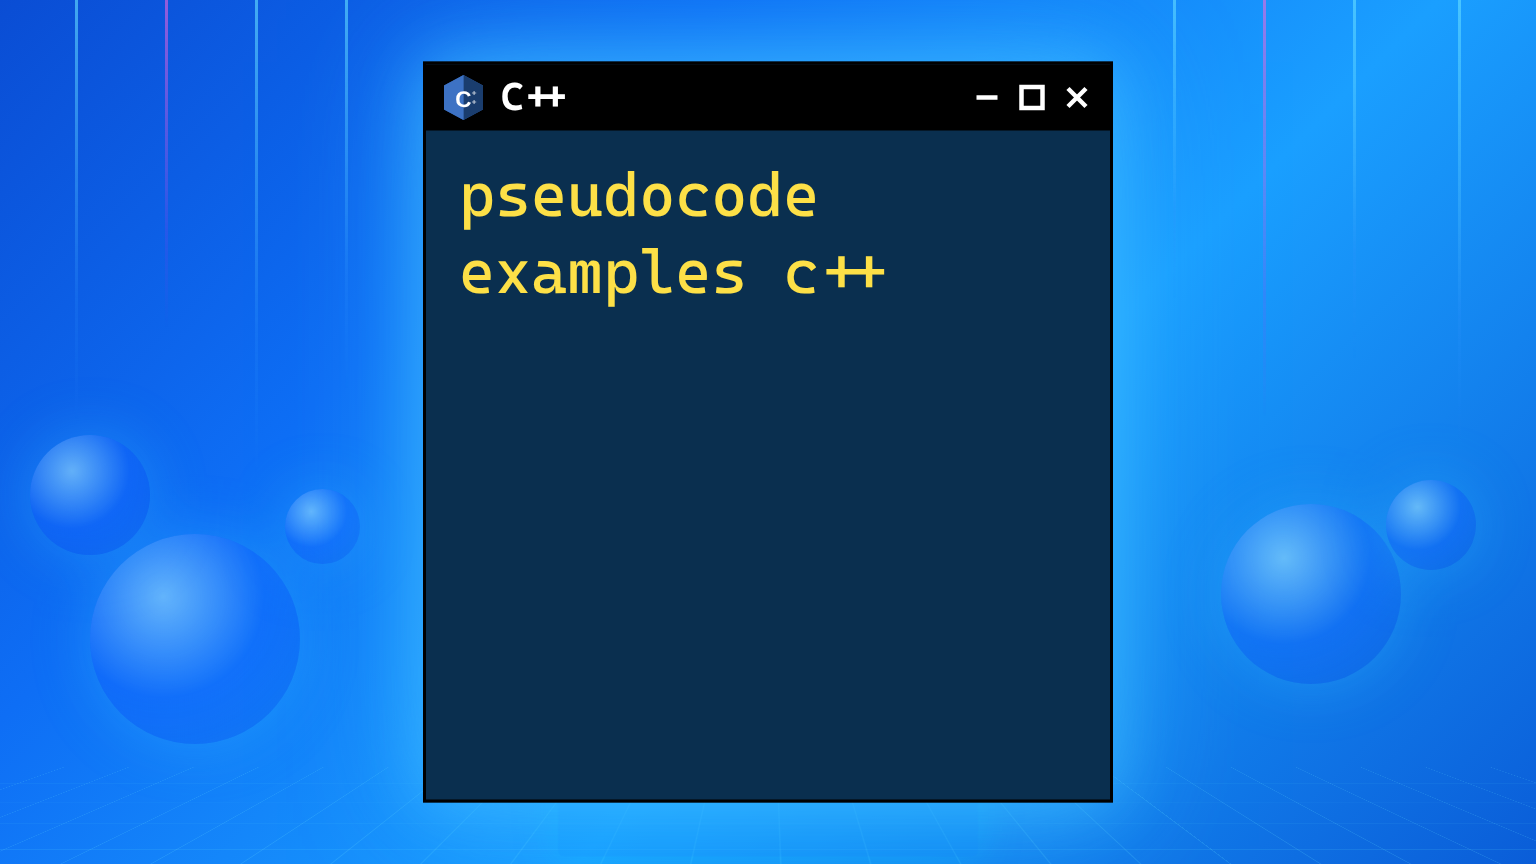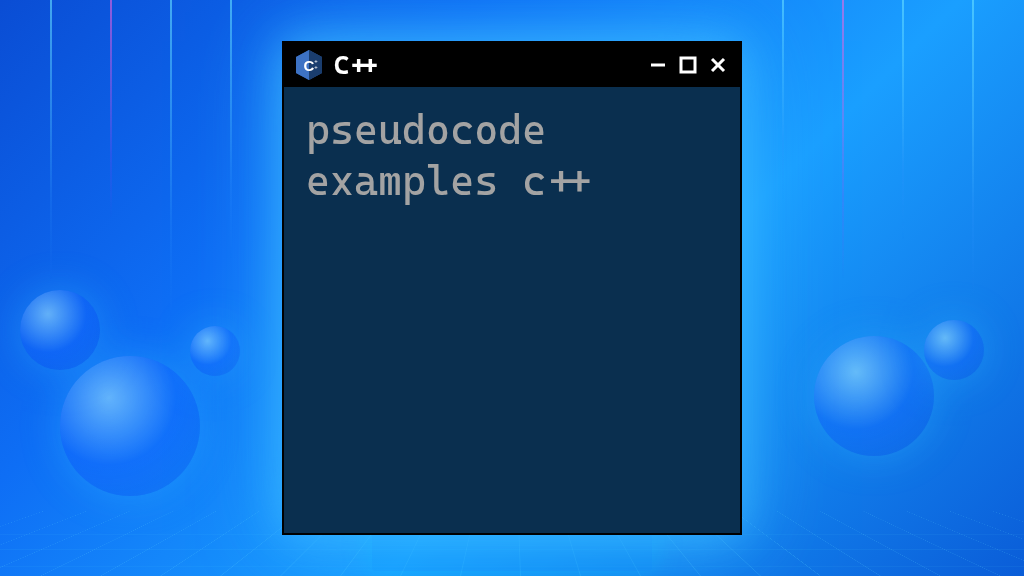--- a/index.html
+++ b/index.html
@@ -145,21 +145,21 @@
       width: 24px;
       height: 24px;
       line-height: 1;
     }
     
     .ctrl-min { font-weight: bold; }
     .ctrl-max svg, .ctrl-close svg { stroke: #fff; stroke-width: 3; fill: none; }
     
     .window-body {
       padding: 18px 22px;
-      color: #a3a3a3;
+      color: #fde047;
       font-family: "Cascadia Code", Consolas, "Courier New", monospace;
       font-size: 41px;
       line-height: 1.25;
       letter-spacing: 0px;
     }
   </style>
 </head>
 <body>
 
 <div class="bg-decoration">

